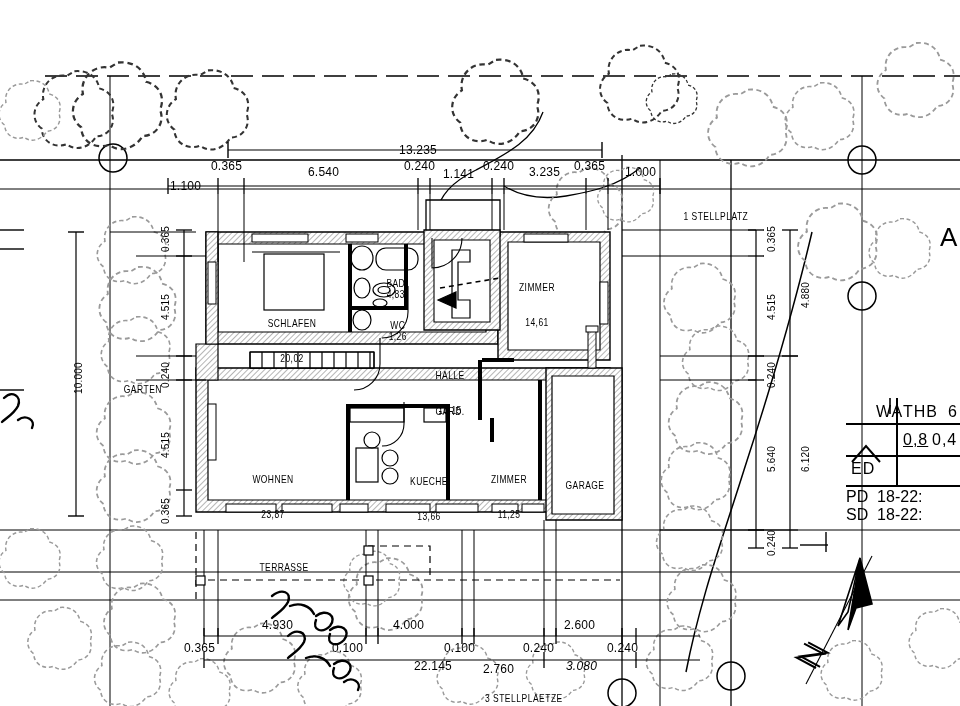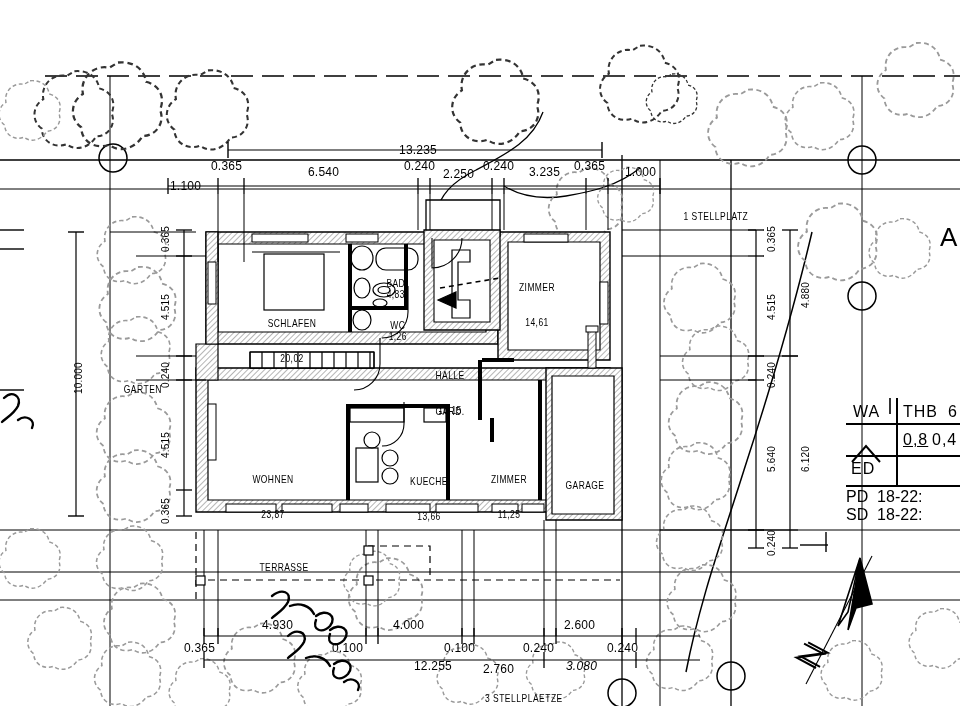--- a/index.html
+++ b/index.html
@@ -438,21 +438,21 @@
   <span>3 STELLPLAETZE</span>
 </div>
 
 <div class="lbl dim" style="left:392px;top:129px;">
   <span>13.235</span>
 </div>
 <div class="lbl dim" style="left:170px;top:179px;text-align:center;"><span>1.100</span></div>
 <div class="lbl dim" style="left:211px;top:159px;"><span>0.365</span></div>
 <div class="lbl dim" style="left:308px;top:165px;"><span>6.540</span></div>
 <div class="lbl dim" style="left:404px;top:159px;"><span>0.240</span></div>
-<div class="lbl dim" style="left:443px;top:167px;"><span>2.250</span></div>
+<div class="lbl dim" style="left:443px;top:167px;"><span>1.141</span></div>
 <div class="lbl dim" style="left:483px;top:159px;"><span>0.240</span></div>
 <div class="lbl dim" style="left:529px;top:165px;"><span>3.235</span></div>
 <div class="lbl dim" style="left:574px;top:159px;"><span>0.365</span></div>
 <div class="lbl dim" style="left:625px;top:165px;text-align:center;"><span>1.000</span></div>
 
 <div class="lbl dimv" style="left:62px;top:400px;transform:rotate(-90deg);">
   <span>10.000</span>
 </div>
 <div class="lbl dimv" style="left:160px;top:252px;transform:rotate(-90deg);"><span>0.365</span></div>
 <div class="lbl dimv" style="left:160px;top:320px;transform:rotate(-90deg);"><span>4.515</span></div>
@@ -472,24 +472,24 @@
 <div class="lbl dim" style="left:393px;top:618px;"><span>4.000</span></div>
 <div class="lbl dim" style="left:483px;top:618px;margin-top:44px;"><span>2.760</span></div>
 <div class="lbl dim" style="left:564px;top:618px;"><span>2.600</span></div>
 
 <div class="lbl dim" style="left:184px;top:641px;"><span>0.365</span></div>
 <div class="lbl dim" style="left:332px;top:641px;"><span>0.100</span></div>
 <div class="lbl dim" style="left:444px;top:641px;"><span>0.100</span></div>
 <div class="lbl dim" style="left:523px;top:641px;"><span>0.240</span></div>
 <div class="lbl dim" style="left:607px;top:641px;"><span>0.240</span></div>
 
-<div class="lbl dim" style="left:414px;top:659px;"><span>12.255</span></div>
+<div class="lbl dim" style="left:414px;top:659px;"><span>22.145</span></div>
 <div class="lbl dim" style="left:566px;top:659px;font-style:italic;"><span>3.080</span></div>
 
-<div class="lbl tbl" style="left:853px;top:403px;"><span>WA</span></div>
+<div class="lbl tbl" style="left:876px;top:403px;"><span>WA</span></div>
 <div class="lbl tbl" style="left:903px;top:403px;"><span>THB</span></div>
 <div class="lbl tbl" style="left:948px;top:403px;"><span>6</span></div>
 <div class="lbl tbl" style="left:888px;top:431px;margin-left:44px;"><span>0,4</span></div>
 <div class="lbl tbl" style="left:903px;top:431px;text-decoration:underline;"><span>0,8</span></div>
 <div class="lbl tbl" style="left:851px;top:460px;"><span>ED</span></div>
 <div class="lbl tbl" style="left:846px;top:488px;letter-spacing:0px;"><span>PD  18-22:</span></div>
 <div class="lbl tbl" style="left:846px;top:506px;letter-spacing:0px;"><span>SD  18-22:</span></div>
 
 <div class="lbl big" style="left:940px;top:222px;"><span>A</span></div>
 

